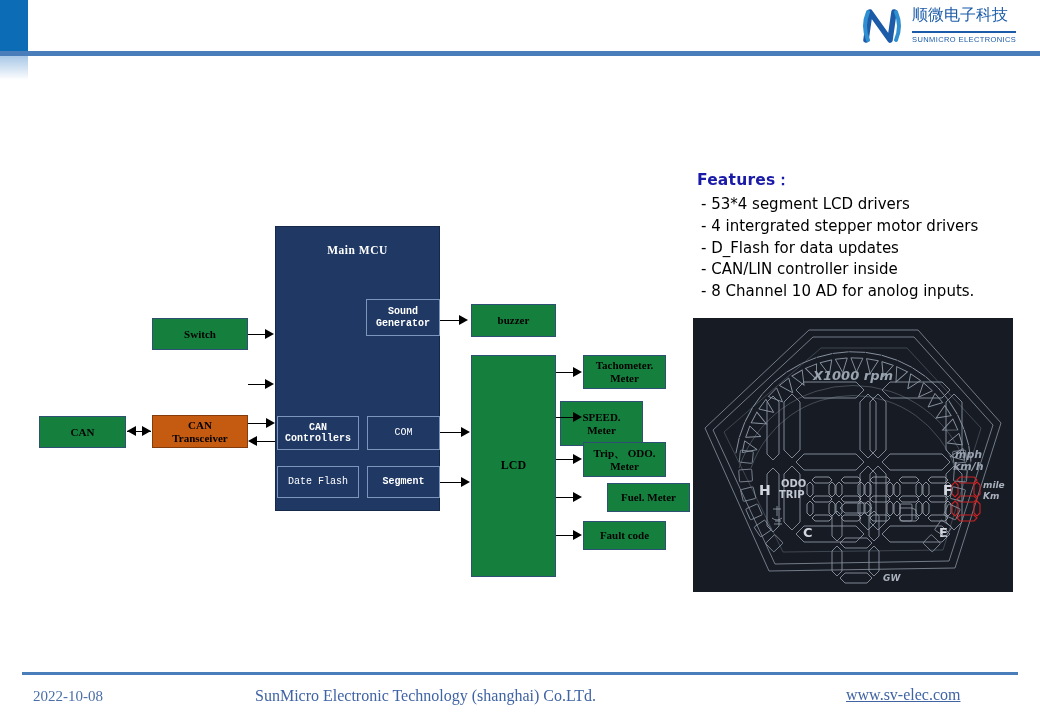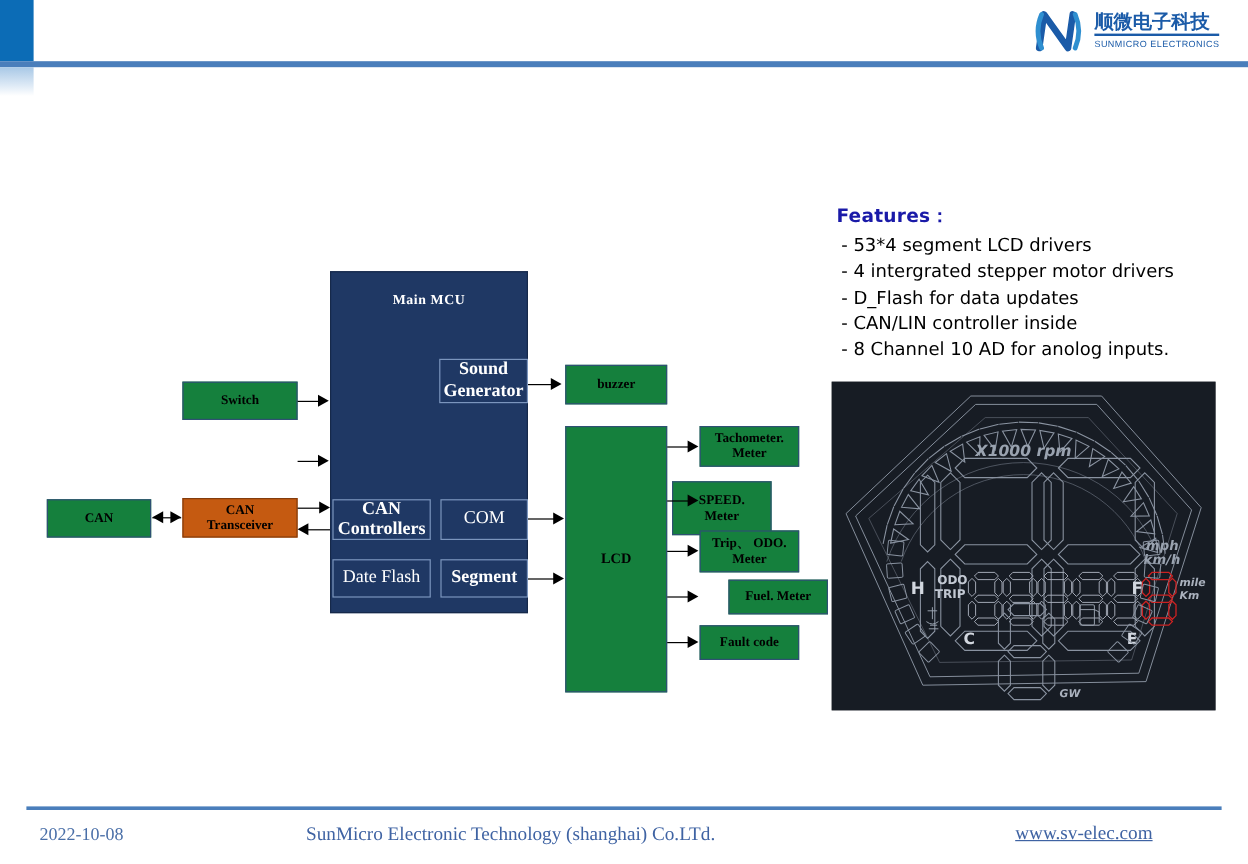--- a/index.html
+++ b/index.html
@@ -63,28 +63,28 @@
     flex: 0 0 auto;
   }
   .logo-text {
     margin-left: 4px;
     display: flex;
     flex-direction: column;
     justify-content: center;
   }
   .logo-cn {
     font-size: 16px;
-    font-weight: bold;
+    font-weight: normal;
     color: #1b5ba8;
     letter-spacing: 0px;
     line-height: 1.05;
     white-space: nowrap;
     font-family: "DejaVu Sans", sans-serif;
     border-bottom: 2px solid #1b5ba8;
-    padding-bottom: 1px;
+    padding-bottom: 8px;
   }
   .logo-en {
     font-size: 7.5px;
     color: #1b5ba8;
     letter-spacing: 0.4px;
     margin-top: 2px;
     white-space: nowrap;
     font-family: "Liberation Sans", sans-serif;
   }
 
@@ -133,24 +133,24 @@
   .subbox {
     position: absolute;
     border: 1px solid #7b95bd;
     background: transparent;
     box-sizing: border-box;
     display: flex;
     align-items: center;
     justify-content: center;
     text-align: center;
     color: #ffffff;
-    font-size: 15px;
+    font-size: 10px;
     font-weight: bold;
     line-height: 1.15;
-    font-family: Liberation Serif, serif;
+    font-family: Liberation Mono, monospace;
   }
   .subbox.thin { font-weight: normal; }
 
   
   .hline {
     position: absolute;
     height: 0;
     border-top: 1.6px solid #000000;
   }
   .arrowhead {

